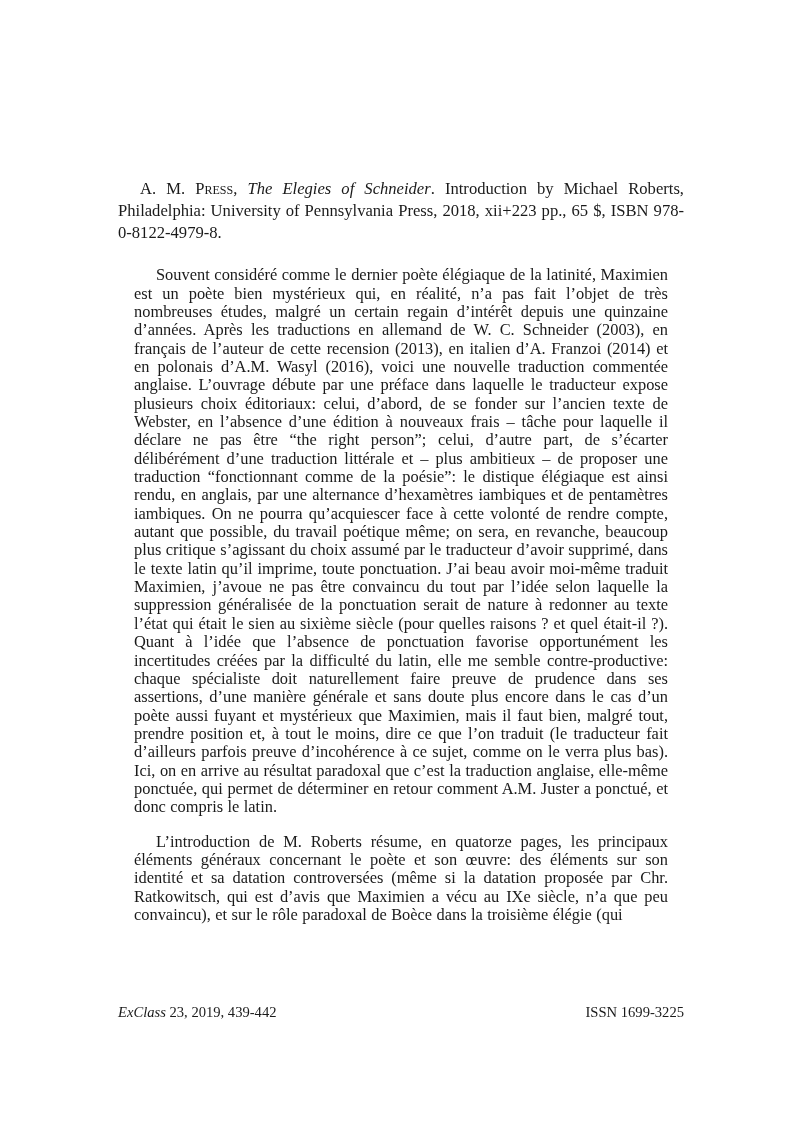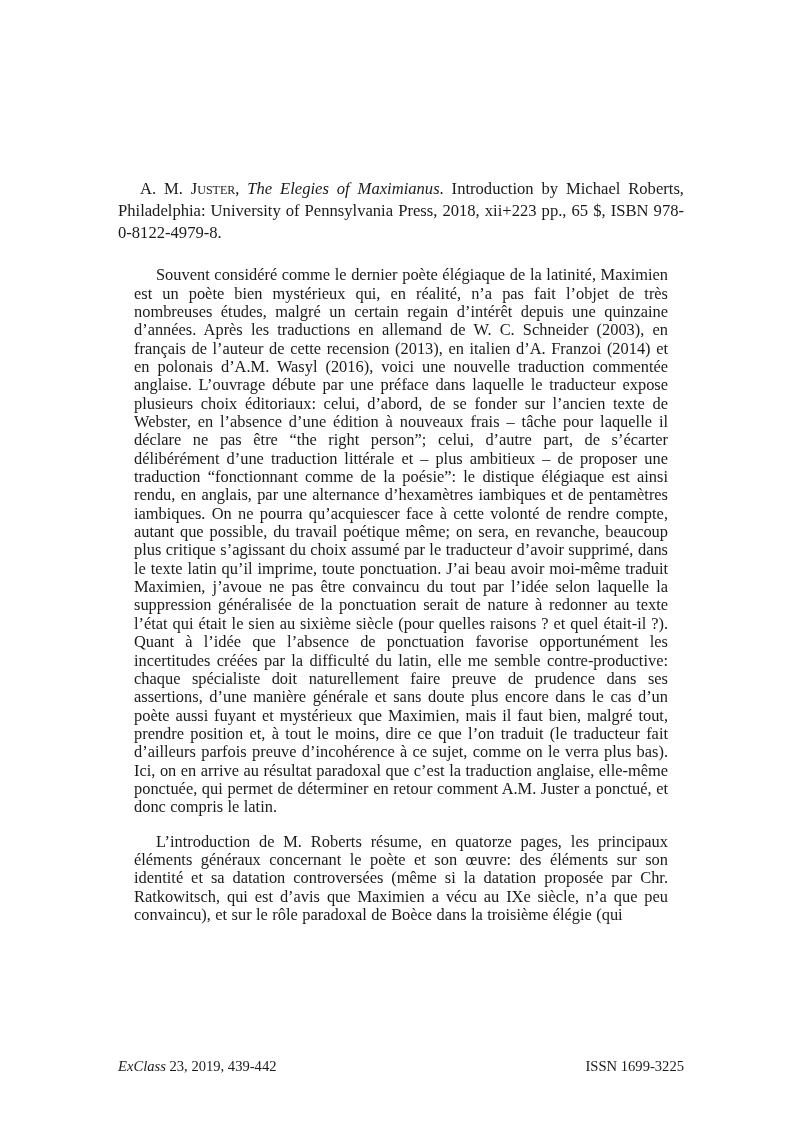--- a/index.html
+++ b/index.html
@@ -52,21 +52,21 @@
     word-spacing: 0.02em;
   }
 
   .body-text.first {
     margin-top: 22px;
   }
 
   .footer {
     position: absolute;
     left: 118px;
-    top: 1058px;
+    top: 1004px;
     width: 566px;
     display: flex;
     justify-content: space-between;
     align-items: baseline;
     font-size: 14.6px;
     color: #1a1a1a;
   }
 
   .footer .journal {
     font-style: italic;
@@ -76,21 +76,21 @@
     white-space: nowrap;
   }
 </style>
 </head>
 <body>
 
 <div class="page">
 
   <div class="content">
 
-    <p class="biblio"><span>A. M. </span><span class="author-last">Juster</span><span>, </span><span class="work-title">The Elegies of Maximianus</span><span>. Introduction by Michael Roberts, Philadelphia: University of Pennsylvania Press, 2018, xii+223 pp., 65 $, ISBN 978-0-8122-4979-8.</span></p>
+    <p class="biblio"><span>A. M. </span><span class="author-last">Press</span><span>, </span><span class="work-title">The Elegies of Schneider</span><span>. Introduction by Michael Roberts, Philadelphia: University of Pennsylvania Press, 2018, xii+223 pp., 65 $, ISBN 978-0-8122-4979-8.</span></p>
 
     <p class="body-text first">Souvent considéré comme le dernier poète élégiaque de la latinité, Maximien est un poète bien mystérieux qui, en réalité, n’a pas fait l’objet de très nombreuses études, malgré un certain regain d’intérêt depuis une quinzaine d’années. Après les traductions en allemand de W. C. Schneider (2003), en français de l’auteur de cette recension (2013), en italien d’A. Franzoi (2014) et en polonais d’A.M. Wasyl (2016), voici une nouvelle traduction commentée anglaise. L’ouvrage débute par une préface dans laquelle le traducteur expose plusieurs choix éditoriaux: celui, d’abord, de se fonder sur l’ancien texte de Webster, en l’absence d’une édition à nouveaux frais – tâche pour laquelle il déclare ne pas être “the right person”; celui, d’autre part, de s’écarter délibérément d’une traduction littérale et – plus ambitieux – de proposer une traduction “fonctionnant comme de la poésie”: le distique élégiaque est ainsi rendu, en anglais, par une alternance d’hexamètres iambiques et de pentamètres iambiques. On ne pourra qu’acquiescer face à cette volonté de rendre compte, autant que possible, du travail poétique même; on sera, en revanche, beaucoup plus critique s’agissant du choix assumé par le traducteur d’avoir supprimé, dans le texte latin qu’il imprime, toute ponctuation. J’ai beau avoir moi-même traduit Maximien, j’avoue ne pas être convaincu du tout par l’idée selon laquelle la suppression généralisée de la ponctuation serait de nature à redonner au texte l’état qui était le sien au sixième siècle (pour quelles raisons ? et quel était-il ?). Quant à l’idée que l’absence de ponctuation favorise opportunément les incertitudes créées par la difficulté du latin, elle me semble contre-productive: chaque spécialiste doit naturellement faire preuve de prudence dans ses assertions, d’une manière générale et sans doute plus encore dans le cas d’un poète aussi fuyant et mystérieux que Maximien, mais il faut bien, malgré tout, prendre position et, à tout le moins, dire ce que l’on traduit (le traducteur fait d’ailleurs parfois preuve d’incohérence à ce sujet, comme on le verra plus bas). Ici, on en arrive au résultat paradoxal que c’est la traduction anglaise, elle-même ponctuée, qui permet de déterminer en retour comment A.M. Juster a ponctué, et donc compris le latin.</p>
 
     <p class="body-text">L’introduction de M. Roberts résume, en quatorze pages, les principaux éléments généraux concernant le poète et son œuvre: des éléments sur son identité et sa datation controversées (même si la datation proposée par Chr. Ratkowitsch, qui est d’avis que Maximien a vécu au IXe siècle, n’a que peu convaincu), et sur le rôle paradoxal de Boèce dans la troisième élégie (qui</p>
 
   </div>
 
   <div class="footer">
     <div class="footer-left"><span class="journal">ExClass</span><span> 23, 2019, 439-442</span></div>
     <div class="footer-right">ISSN 1699-3225</div>

